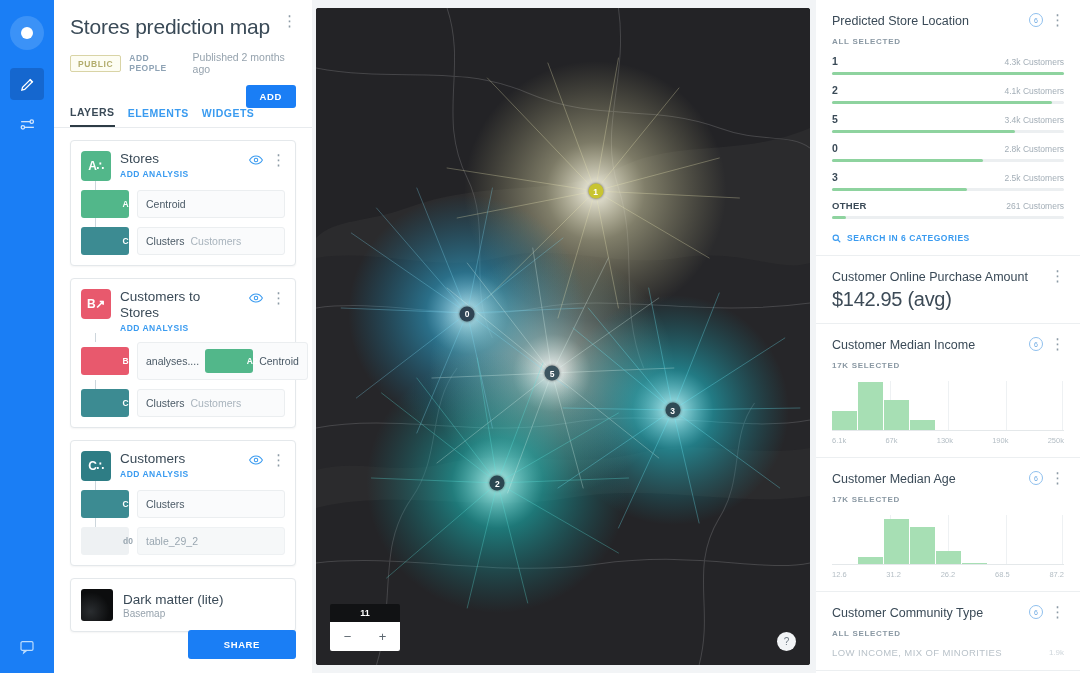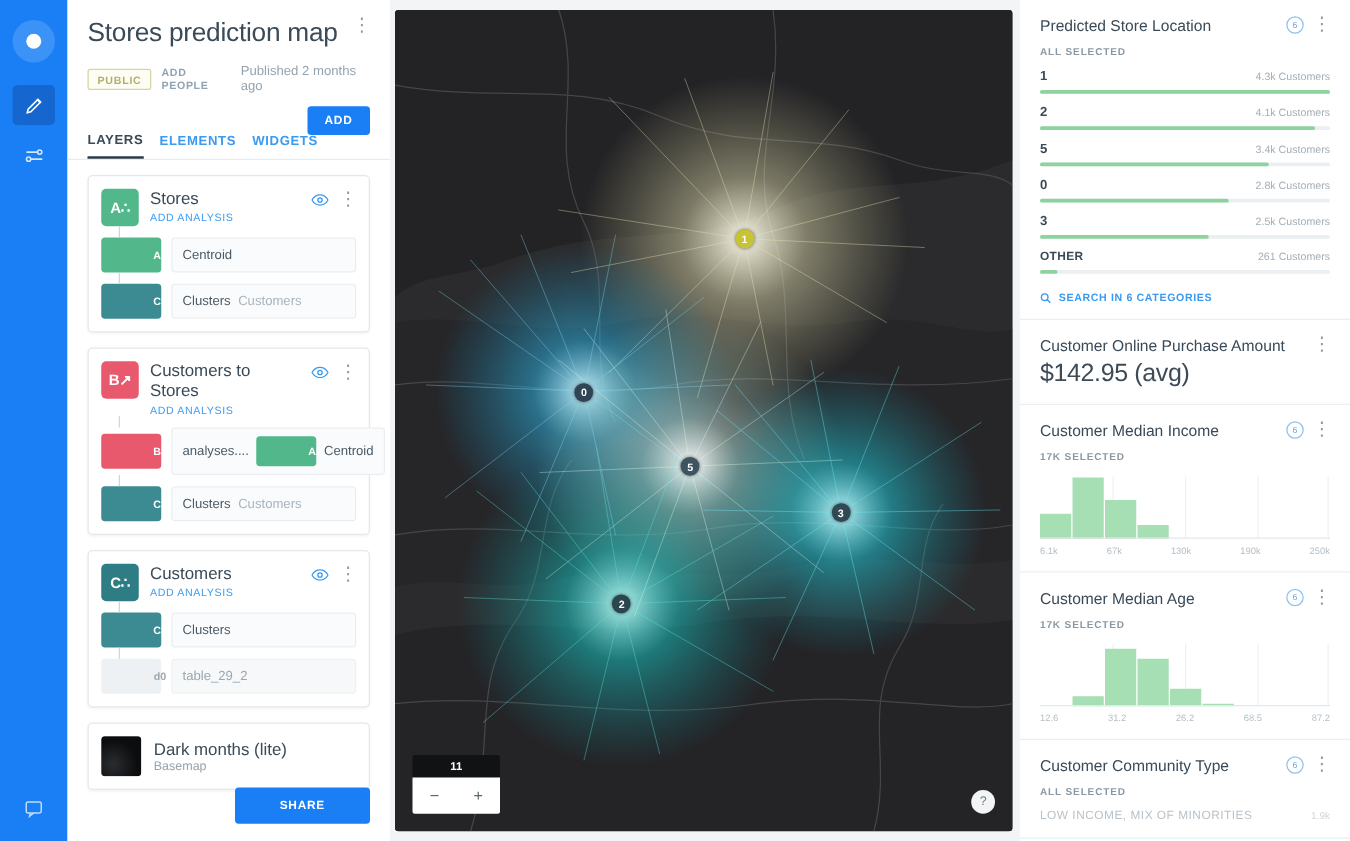--- a/index.html
+++ b/index.html
@@ -70,21 +70,21 @@
   .layer-tile {
     width: 30px; height: 30px; border-radius:4px; flex:0 0 30px;
     display:flex; align-items:center; justify-content:center;
     color:#fff; font-size:12px; font-weight:700; letter-spacing:-.3px;
   }
   .layer-tile.green { background:#52b78a; }
   .layer-tile.pink  { background:#e8596d; }
   .layer-tile.dark  { background:#2e7d85; }
   .layer-name-wrap { flex:1; }
   .layer-name { font-size:13.5px; color:#3a4a57; line-height:16px; }
-  .layer-sub { font-size:8.5px; color:#3a9bf0; font-weight:400; letter-spacing:.5px; margin-top:2px; }
+  .layer-sub { font-size:8.5px; color:#3a9bf0; font-weight:700; letter-spacing:.5px; margin-top:2px; }
   .layer-actions { display:flex; align-items:center; gap:8px; margin-top:2px; }
   .eye { color:#3a9bf0; }
 
   .analysis-row {
     display:flex; align-items:center; gap:8px; margin-top: 9px; position: relative;
   }
   .analysis-row::before{
     content:""; position:absolute; left:14px; top:-9px; width:1px; height:9px; background:#cdd6dc;
   }
   .chip {
@@ -368,21 +368,21 @@
           </div>
           <div class="row-label plain">
             <span>table_29_2</span>
           </div>
         </div>
       </div>
 
       <div class="basemap-card">
         <div class="basemap-thumb"></div>
         <div>
-          <div class="basemap-name">Dark months (lite)</div>
+          <div class="basemap-name">Dark matter (lite)</div>
           <div class="basemap-sub">Basemap</div>
         </div>
       </div>
     </div>
 
     <div class="share-wrap">
       <button class="btn-share">SHARE</button>
     </div>
   </div>
 

